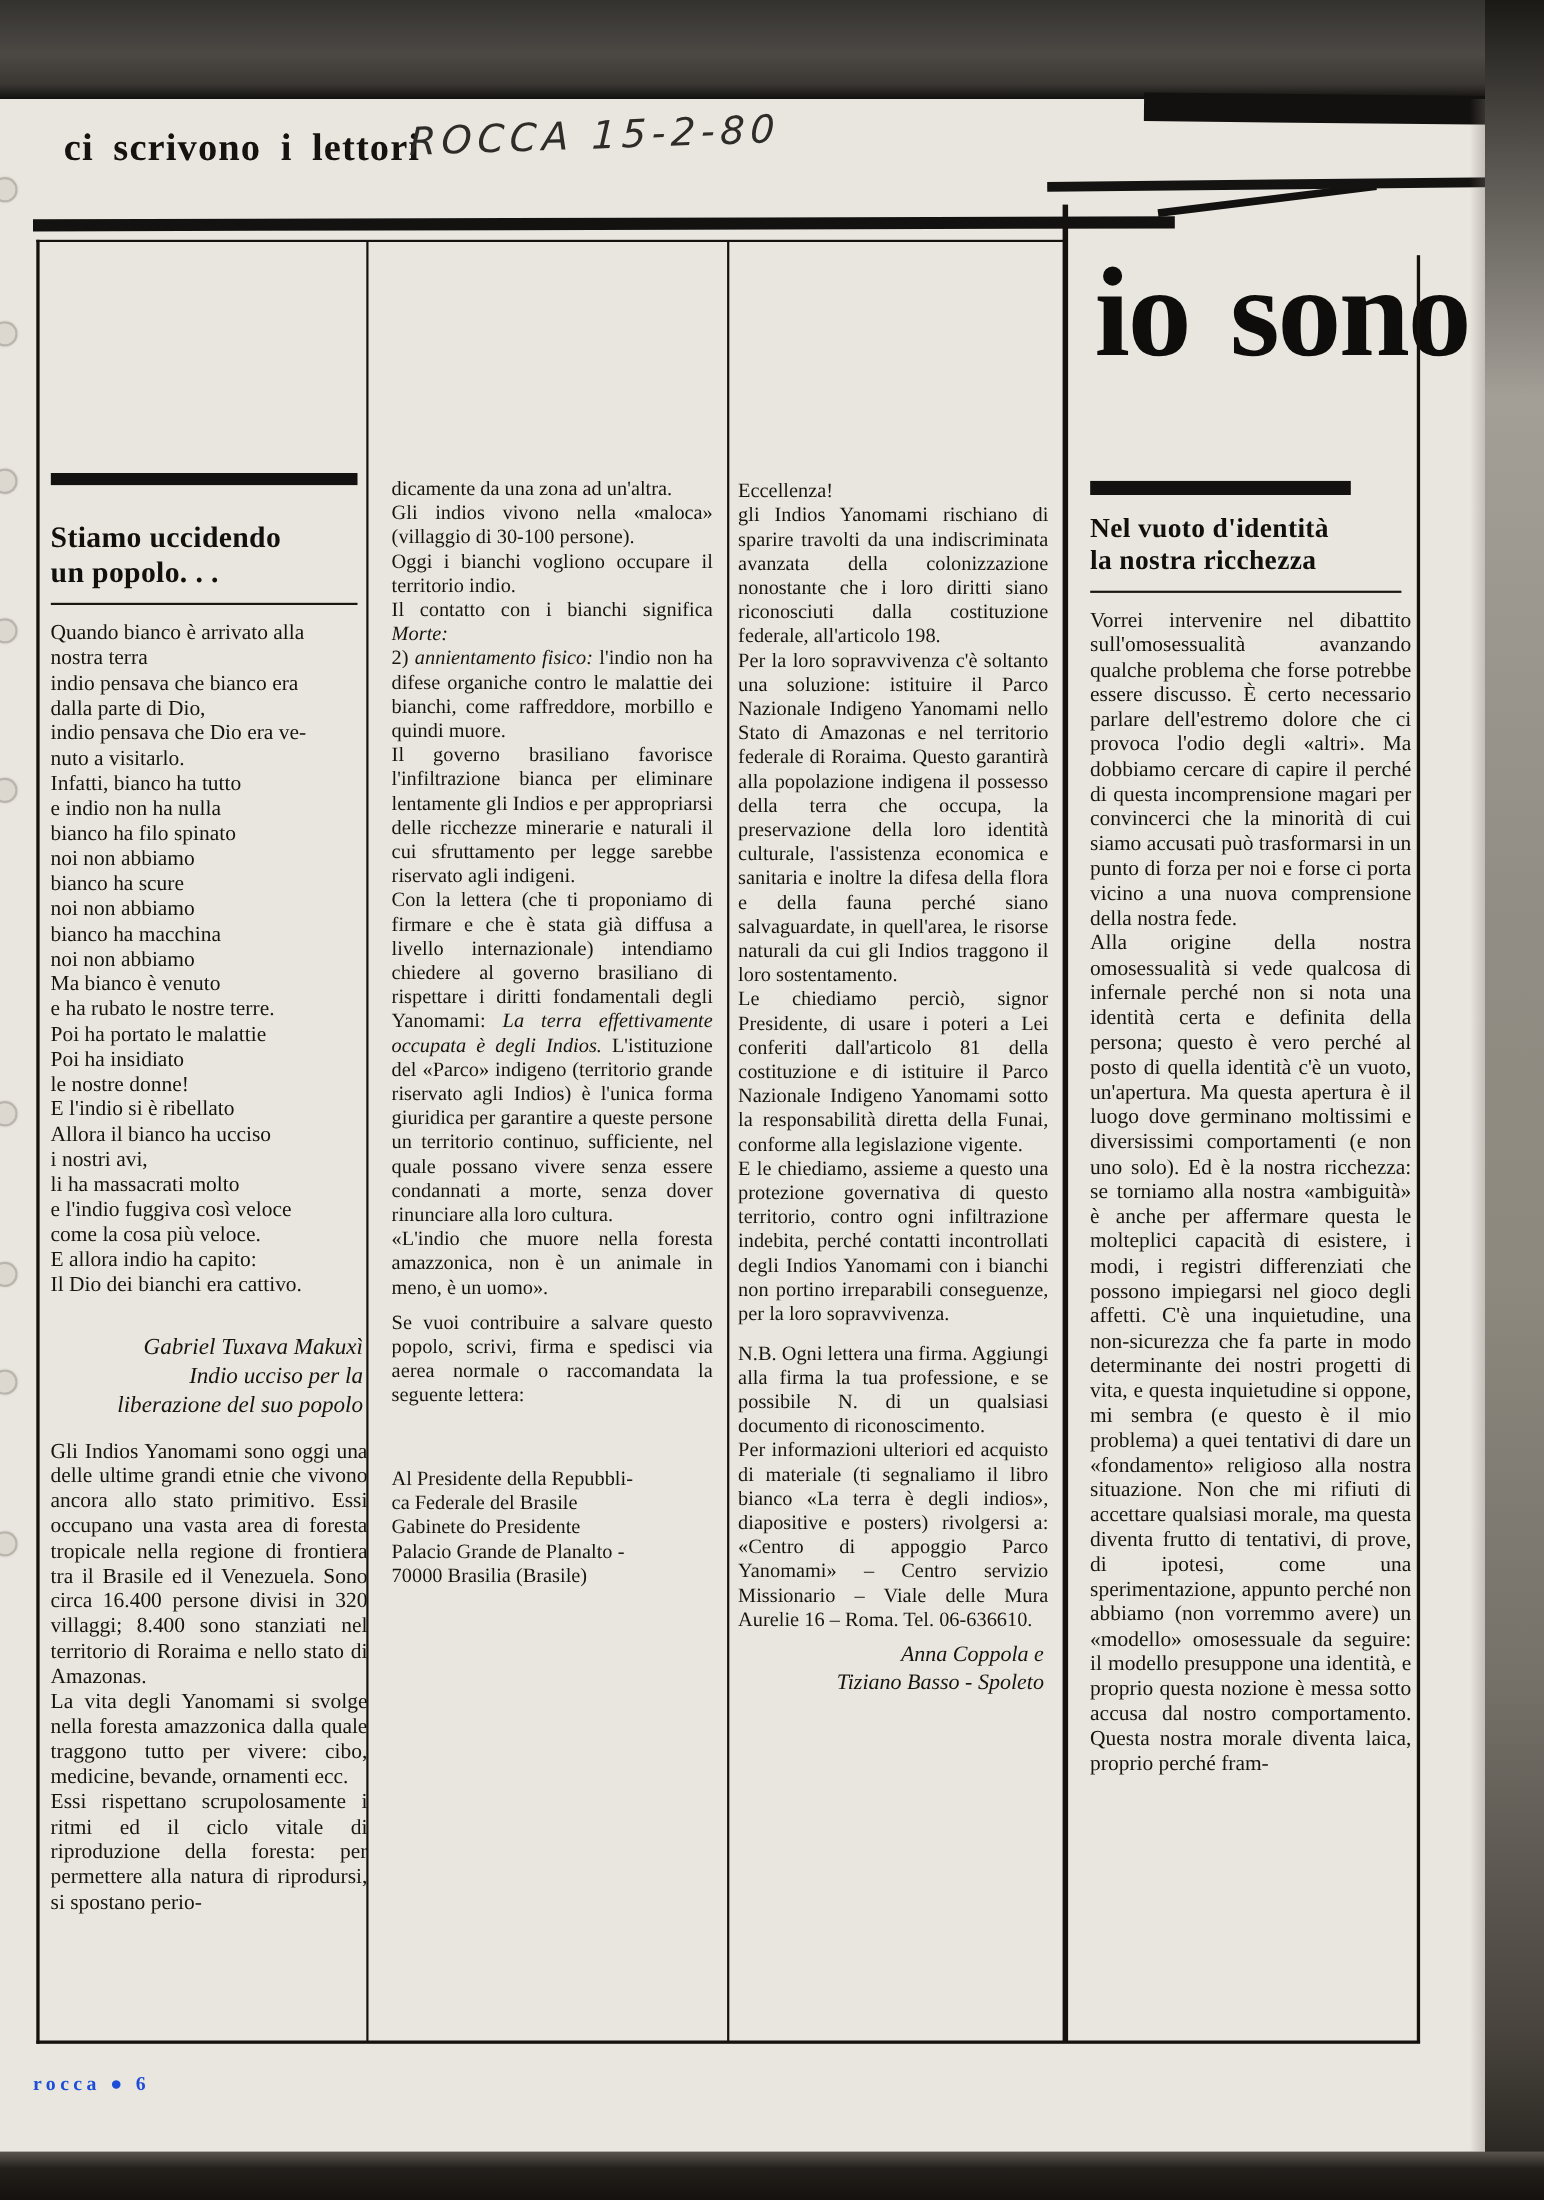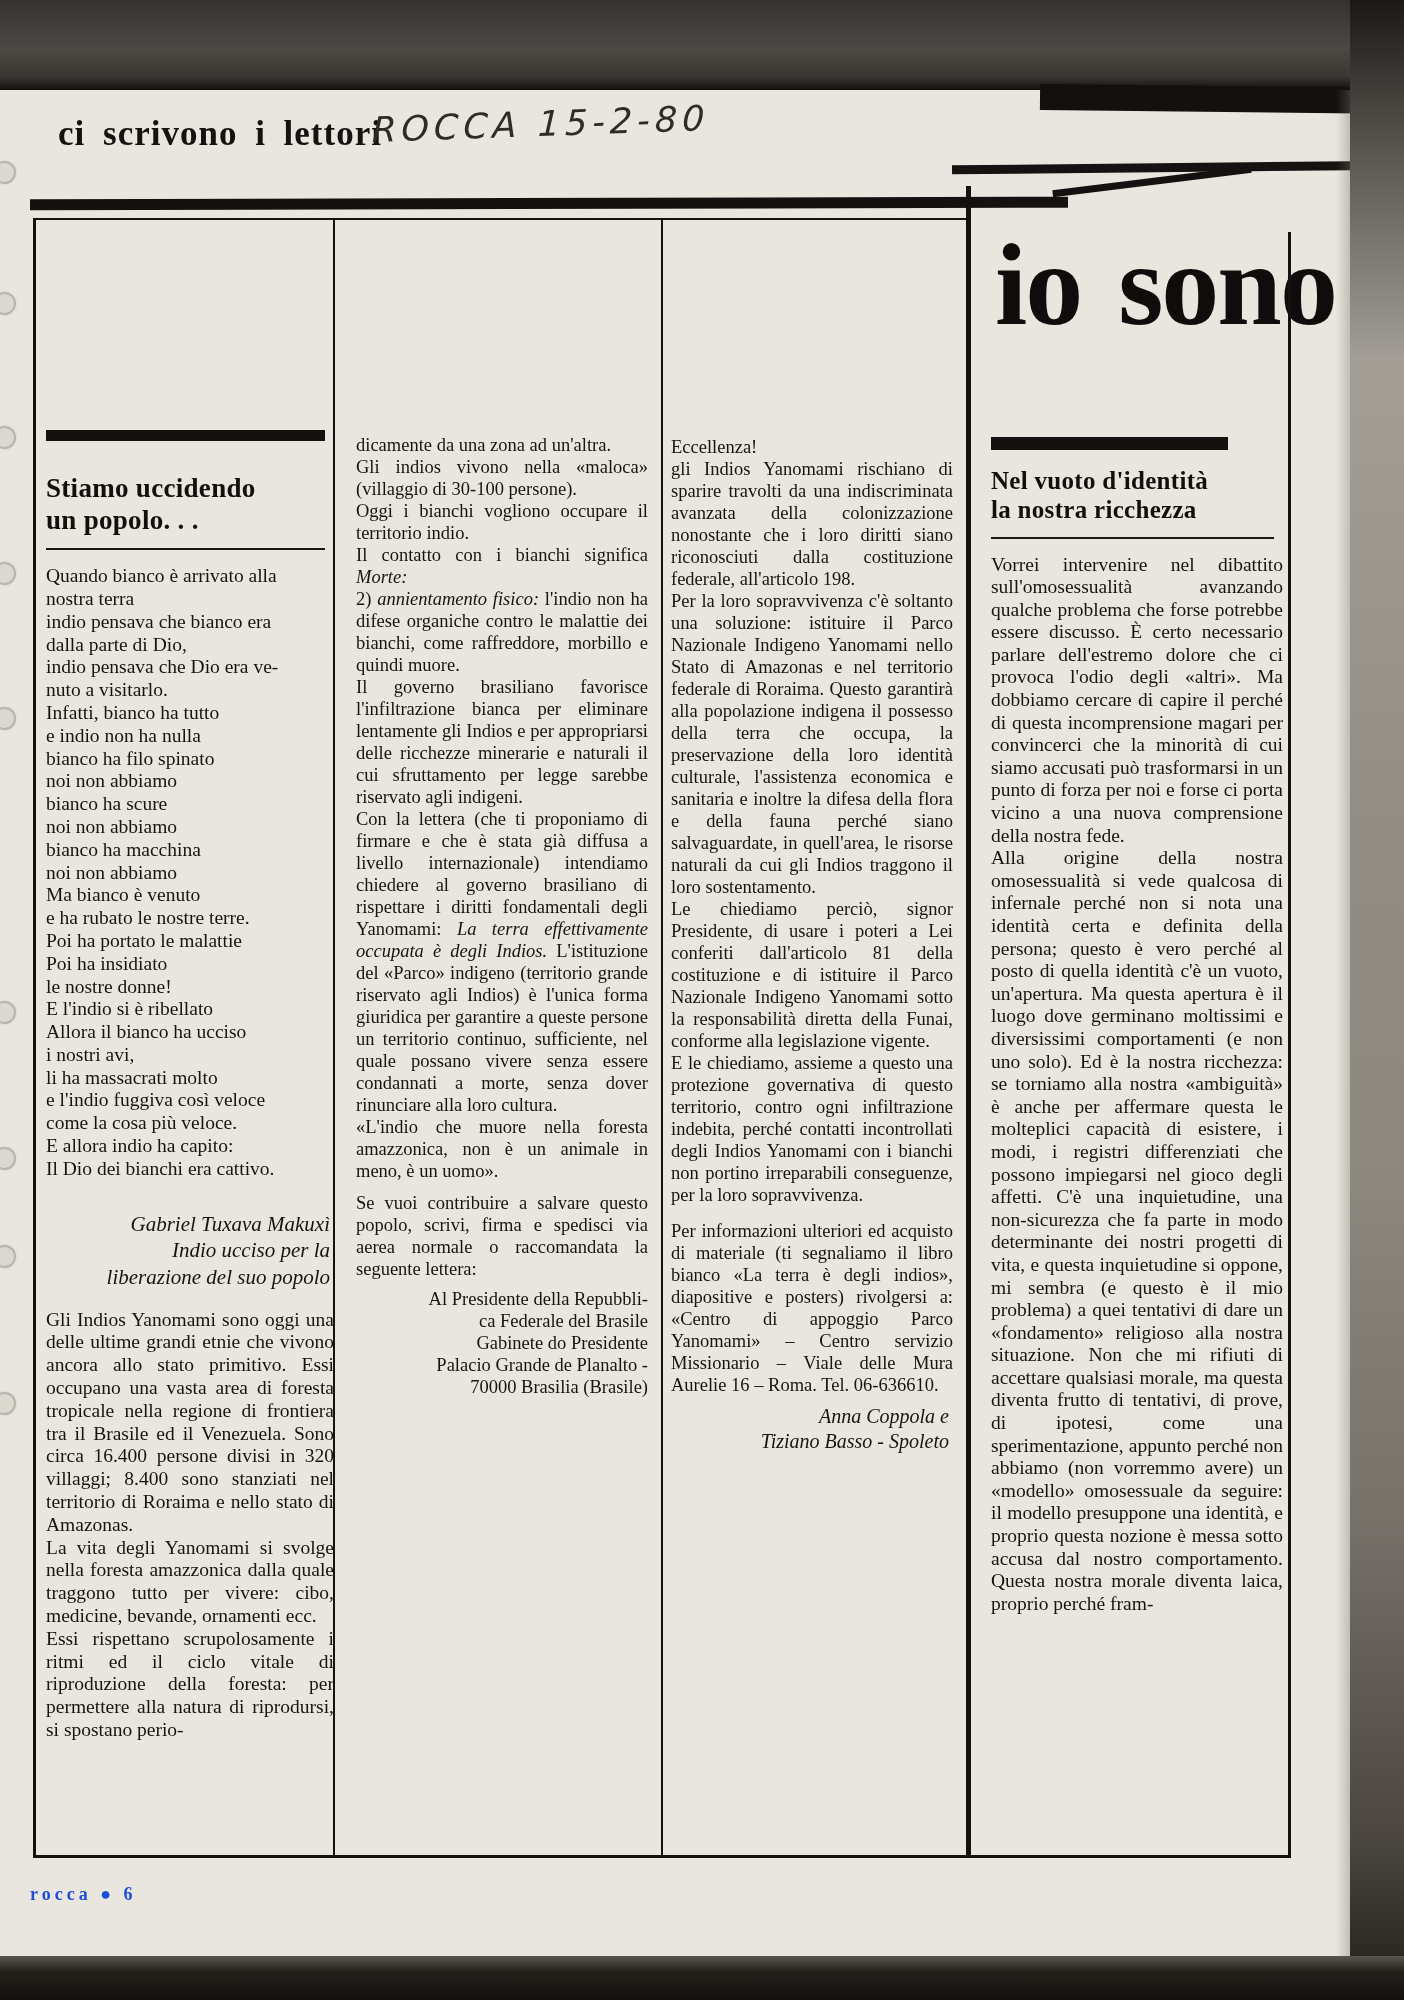--- a/index.html
+++ b/index.html
@@ -81,21 +81,21 @@
   #col4 .bar { height:13px; width:81%; margin-bottom:16px; }
   .col-heading {
     font-weight:bold; font-size:27px; line-height:1.17; letter-spacing:.3px;
     margin:0 0 12px 0; text-align:left; color:#12100d;
   }
   #col4 .col-heading { font-size:25px; }
   .thinrule { height:2px; background:#1a1713; margin:0 0 15px 0; width:97%; }
   .poem { text-align:left; }
   .poem div { white-space:nowrap; }
   .para { margin:0; }
-  .plines { text-align:right; }
+  .plines { text-align:left;margin-top:46px; }
   .plines div { white-space:nowrap; }
   .sig { font-style:italic; text-align:right; font-size:21px; line-height:1.27; padding-right:4px; }
   #col3 .sig { font-size:20px;font-style:italic; }
   em { font-style:italic; }
   
   .footer-mark {
     position:absolute; left:30px; top:1884px; font-size:18px; font-weight:bold;
     letter-spacing:4px; color:#1d4ed8;
   }
 </style>
@@ -181,20 +181,21 @@
       <div>70000 Brasilia (Brasile)</div>
     </div>
   </div>
 <div class="col" id="col3">
     <p class="para">Eccellenza!</p>
     <p class="para">gli Indios Yanomami rischiano di sparire travolti da una indiscriminata avanzata della colonizzazione nonostante che i loro diritti siano riconosciuti dalla costituzione federale, all'articolo 198.</p>
     <p class="para">Per la loro sopravvivenza c'è soltanto una soluzione: istituire il Parco Nazionale Indigeno Yanomami nello Stato di Amazonas e nel territorio federale di Roraima. Questo garantirà alla popolazione indigena il possesso della terra che occupa, la preservazione della loro identità culturale, l'assistenza economica e sanitaria e inoltre la difesa della flora e della fauna perché siano salvaguardate, in quell'area, le risorse naturali da cui gli Indios traggono il loro sostentamento.</p>
     <p class="para">Le chiediamo perciò, signor Presidente, di usare i poteri a Lei conferiti dall'articolo 81 della costituzione e di istituire il Parco Nazionale Indigeno Yanomami sotto la responsabilità diretta della Funai, conforme alla legislazione vigente.</p>
     <p class="para">E le chiediamo, assieme a questo una protezione governativa di questo territorio, contro ogni infiltrazione indebita, perché contatti incontrollati degli Indios Yanomami con i bianchi non portino irreparabili conseguenze, per la loro sopravvivenza.</p>
     <div style="height: 14px;"></div>
+    <p class="para">N.B. Ogni lettera una firma. Aggiungi alla firma la tua professione, e se possibile N. di un qualsiasi documento di riconoscimento.</p>
     <p class="para">Per informazioni ulteriori ed acquisto di materiale (ti segnaliamo il libro bianco «La terra è degli indios», diapositive e posters) rivolgersi a: «Centro di appoggio Parco Yanomami» – Centro servizio Missionario – Viale delle Mura Aurelie 16 – Roma. Tel. 06-636610.</p>
     <div style="height: 8px;"></div>
     <div class="sig">
       <div>Anna Coppola e</div>
       <div>Tiziano Basso - Spoleto</div>
     </div>
   </div>
 <div class="col" id="col4">
     <div class="bar"></div>
     <div class="col-heading">Nel vuoto d'identità<br>la nostra ricchezza</div>

